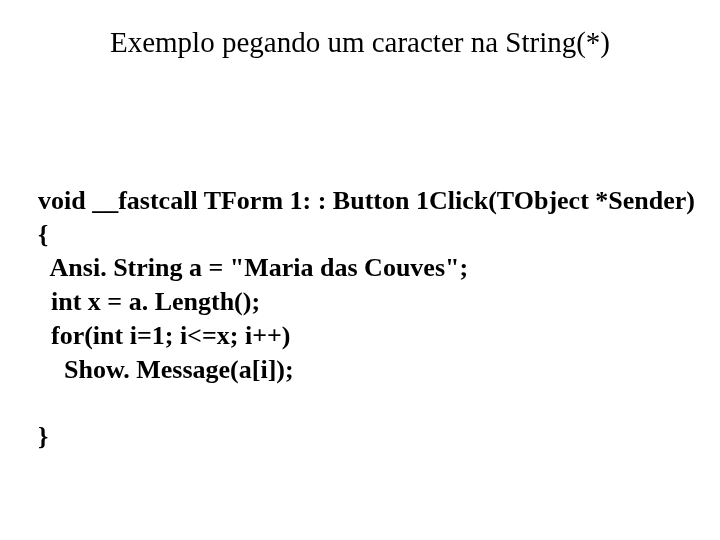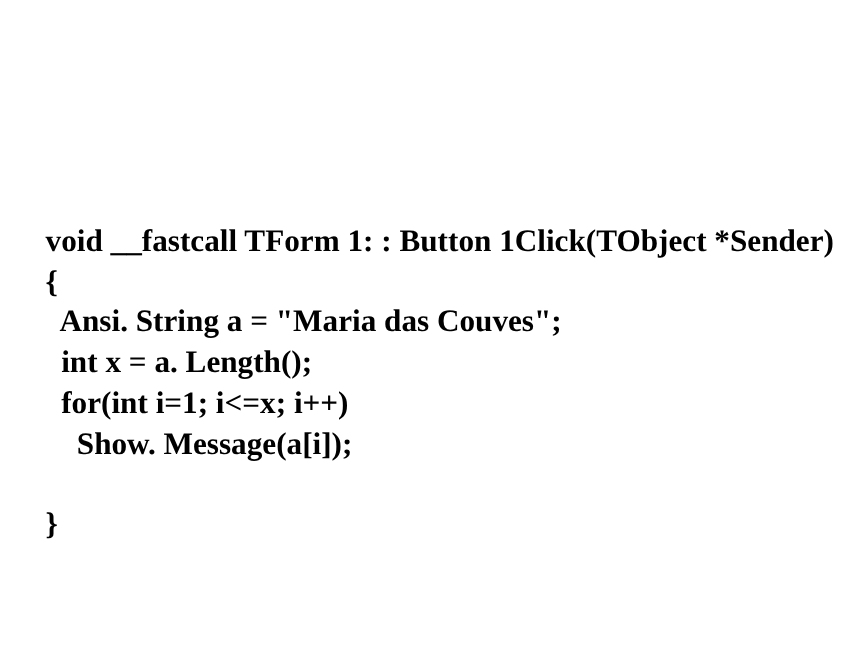--- a/index.html
+++ b/index.html
@@ -34,20 +34,21 @@
     font-size: 26px;
     line-height: 1.3;
     white-space: pre;
     font-weight: bold;
   }
 </style>
 </head>
 <body>
 
 <div class="slide">
+  <div class="title">Exemplo pegando um caracter na String(*)</div>
   <div class="body">
 <span>void __fastcall TForm 1: : Button 1Click(TObject *Sender)</span>
 <span>{</span>
 <span>  Ansi. String a = "Maria das Couves";</span>
 <span>  int x = a. Length();</span>
 <span>  for(int i=1; i&lt;=x; i++)</span>
 <span>    Show. Message(a[i]);</span>
 <span></span>
 <span>}</span></div>
 </div>

